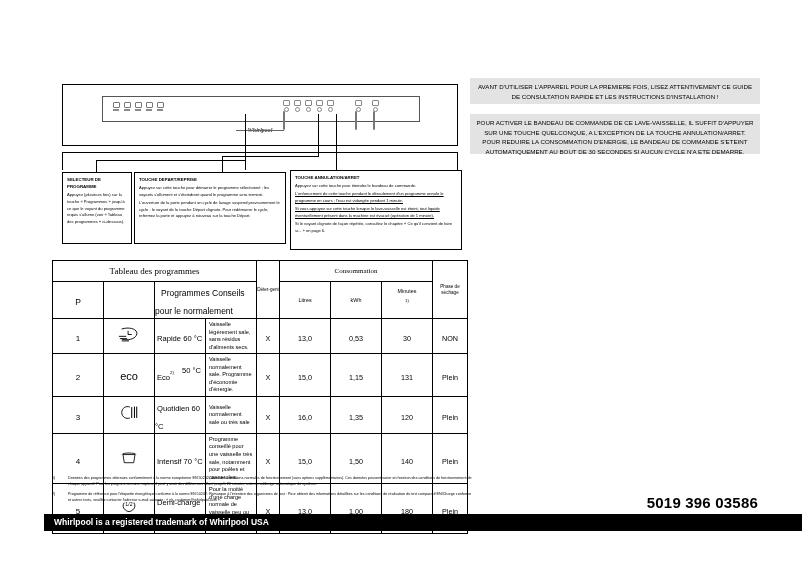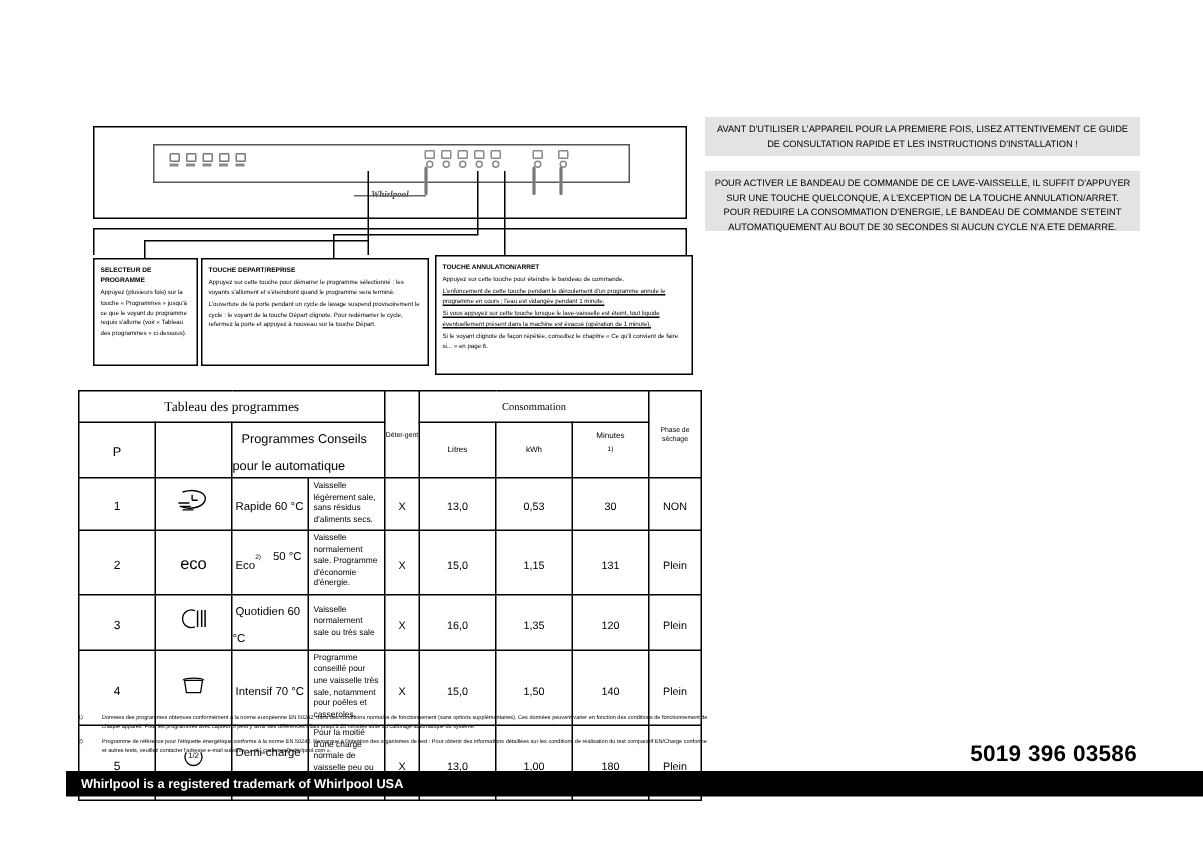--- a/index.html
+++ b/index.html
@@ -230,21 +230,21 @@
       <td class="c-dry" rowspan="2">
         <span class="sm">Phase de séchage</span>
       </td>
     </tr>
     <tr class="hdr-sub">
       <td class="c-p">
         <span class="lbl">P</span>
       </td>
       <td class="c-icon"></td>
       <td class="c-name" colspan="2">
-        <span class="lbl" style="padding-left:6px;">Programmes Conseils pour le automatique</span>
+        <span class="lbl" style="padding-left:6px;">Programmes Conseils pour le normalement</span>
       </td>
       <td class="c-lit">
             <span class="sm7">Litres</span>
           </td>
       <td class="c-kwh">
             <span class="sm7">kWh</span>
           </td>
       <td class="c-min">
         <span class="sm7">Minutes</span><span class="sup">1)</span>
       </td>

